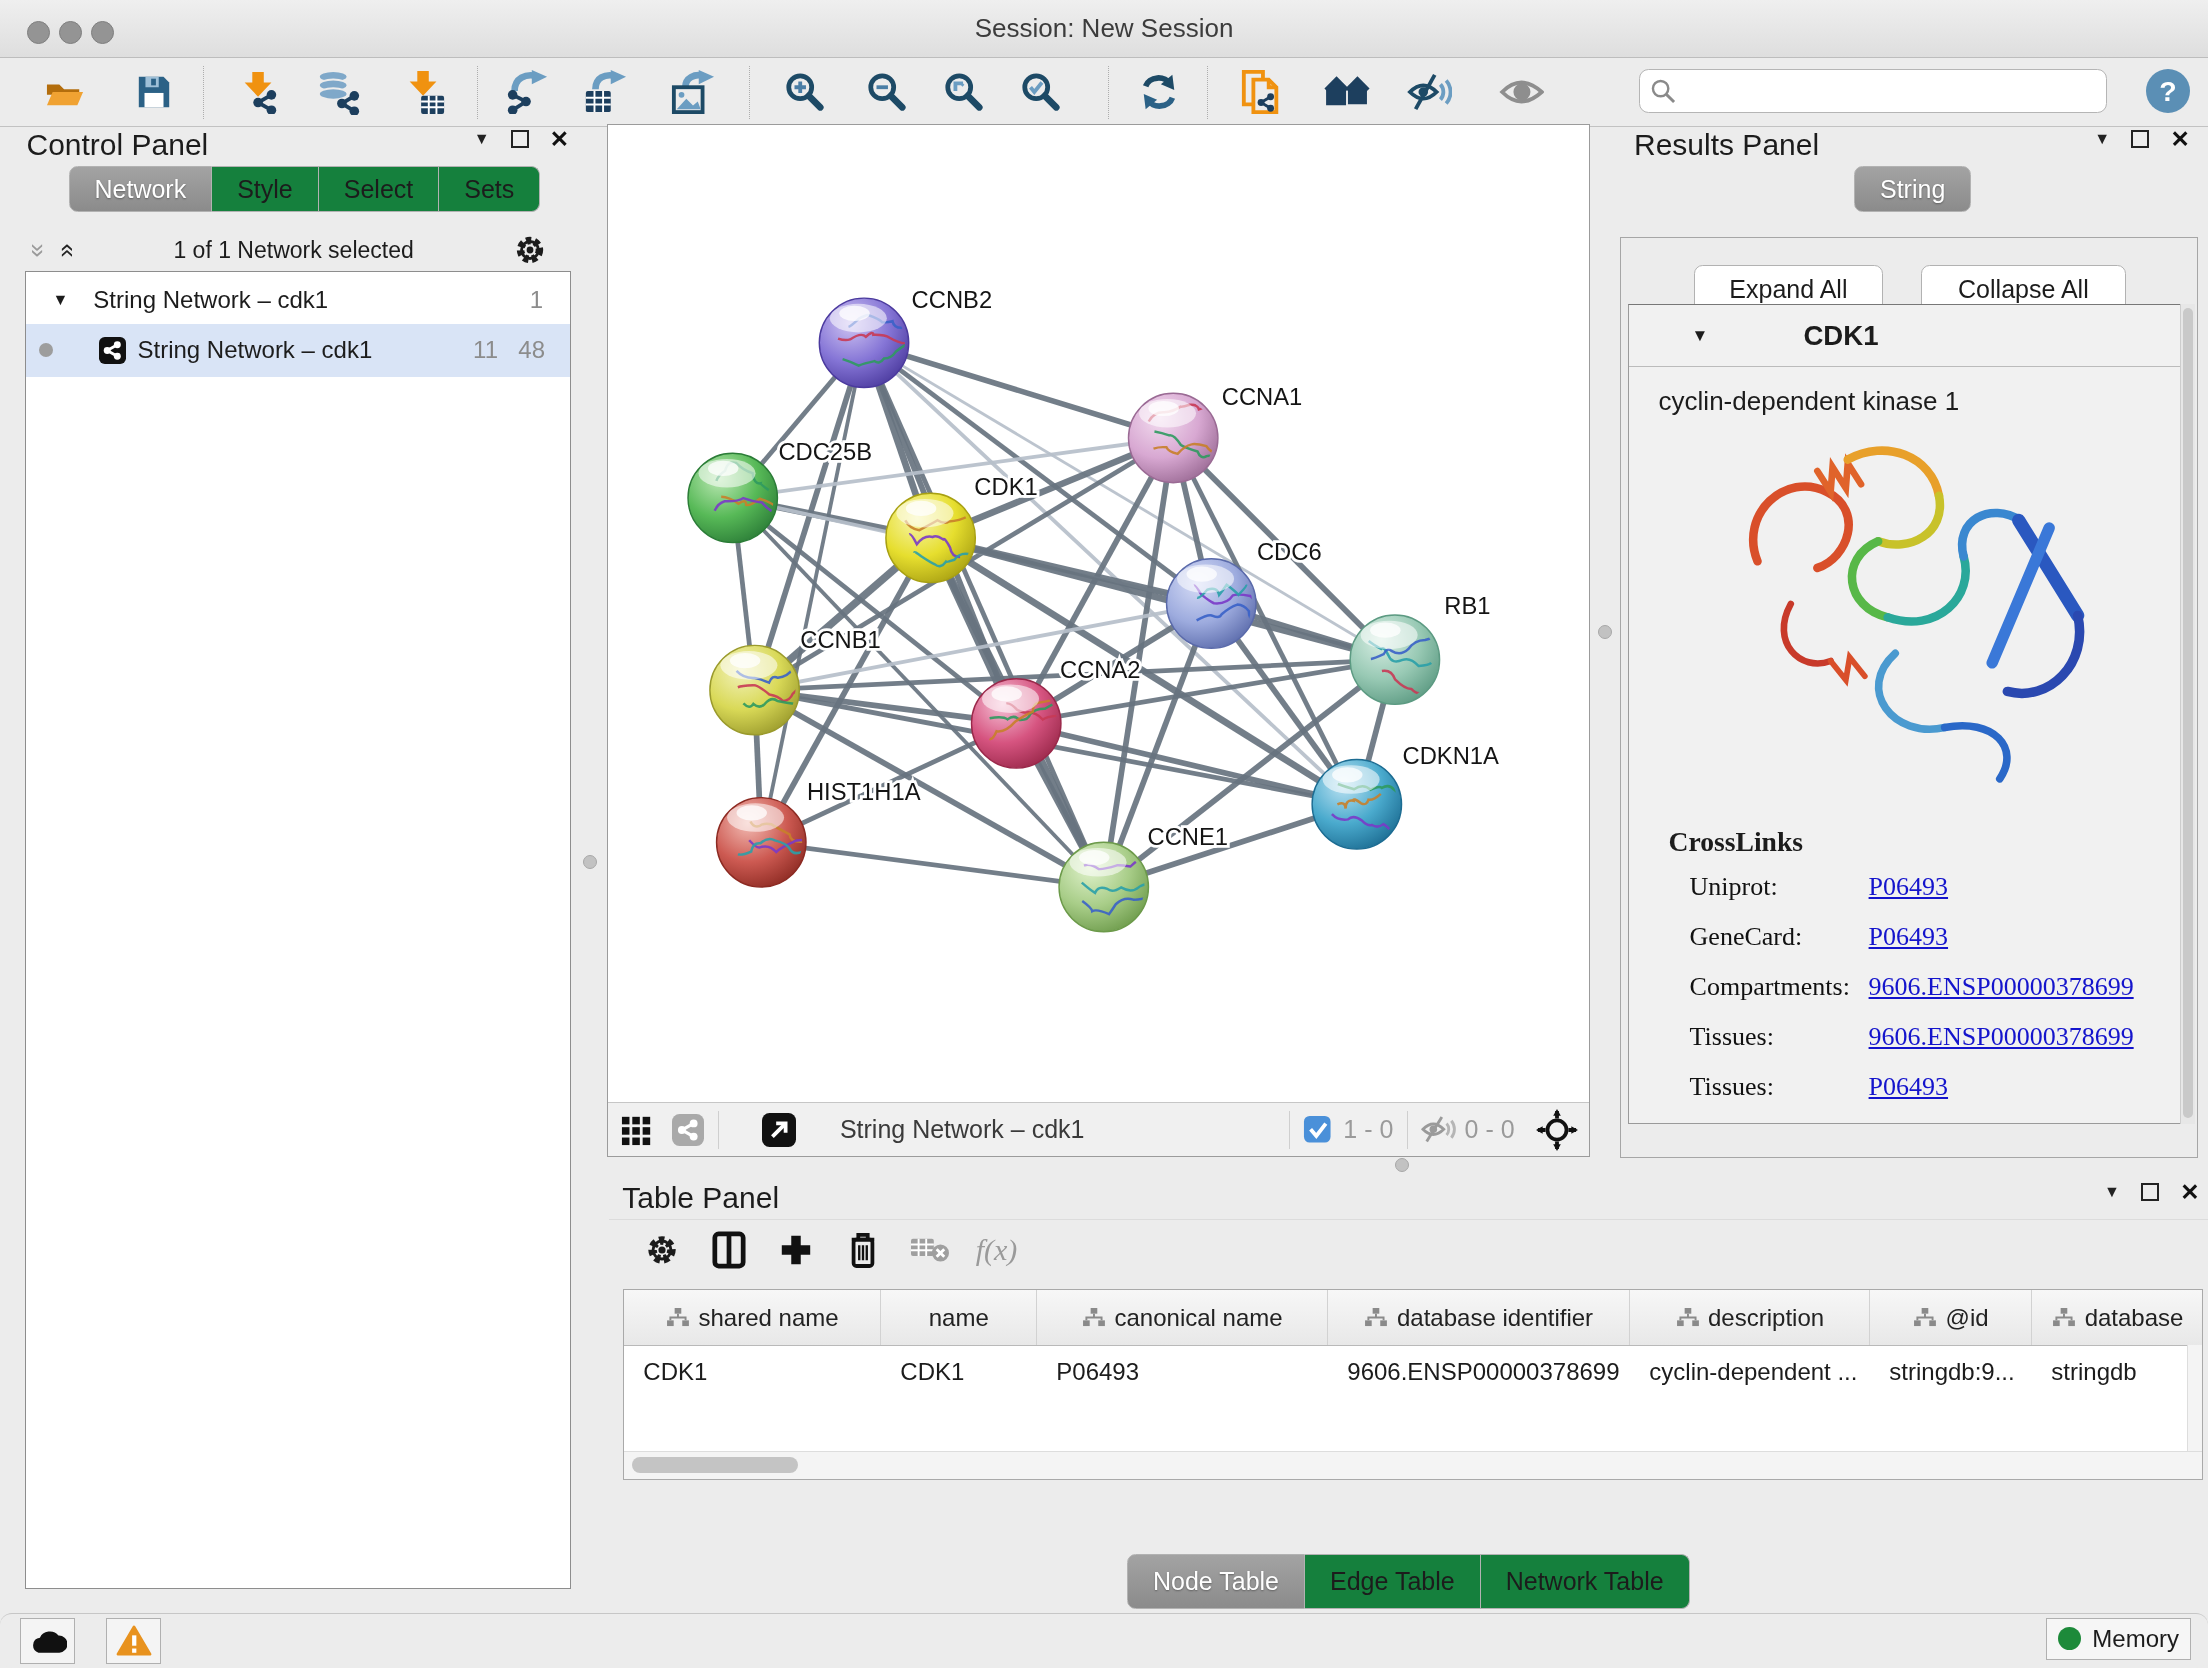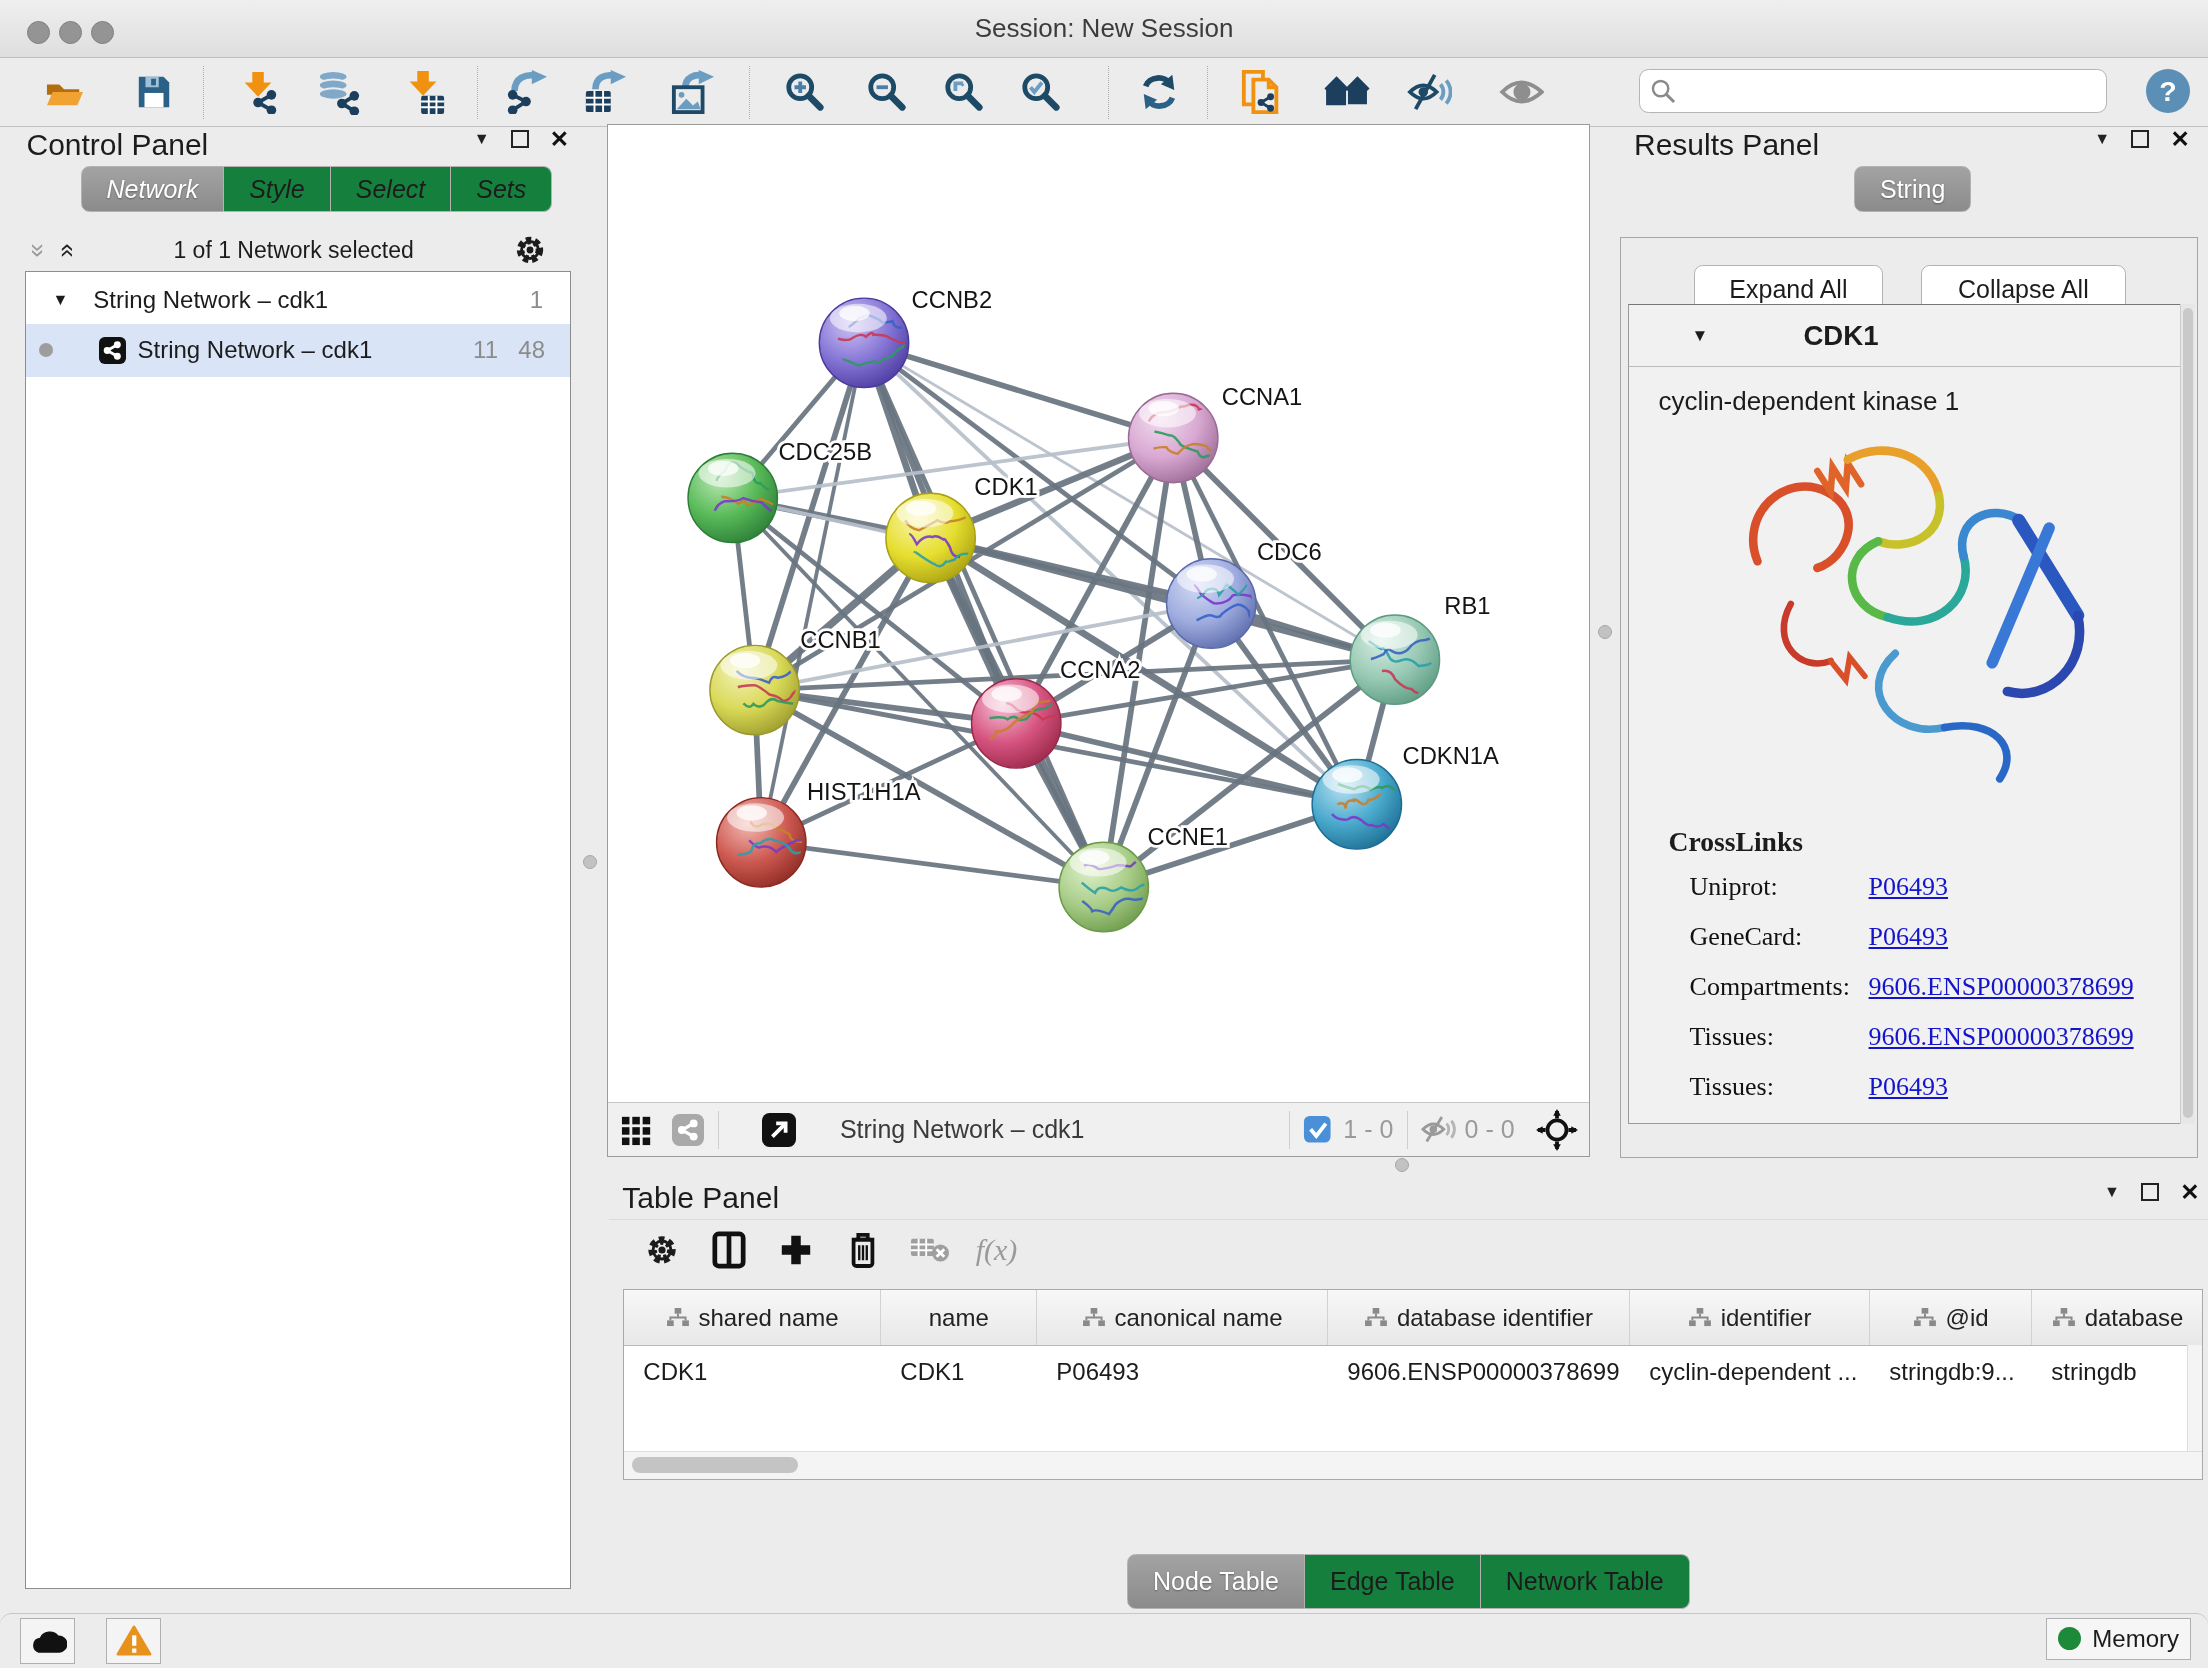--- a/index.html
+++ b/index.html
@@ -258,21 +258,21 @@
 
 <div class="abs" style="left:9.5px;top:126px;width:571px;height:1463px;">
   <div class="abs" style="left:17px;top:1.9px;">
     <span class="panel-title">Control Panel</span>
   </div>
   <div class="abs panel-ctl" style="right:11.4px;top:3.8px;">
     <span class="tri">▼</span>
     <span class="sqr"></span>
     <span class="xx">✕</span>
   </div>
-  <div class="abs tabseg" style="left:71px;top:40px;font-style:italic;">
+  <div class="abs tabseg" style="left:59px;top:40px;">
     <div class="tab sel">Network</div>
     <div class="tab">Style</div>
     <div class="tab">Select</div>
     <div class="tab">Sets</div>
   </div>
   <div class="abs" style="left:15px;right:9.5px;top:103px;height:42px;display:flex;align-items:center;">
     <span style="color:#9a9a9a;font-size:25px;transform:rotate(90deg);display:inline-block;margin-left:7.6px;">»</span>
     <span style="color:#222;font-size:25px;transform:rotate(-90deg);display:inline-block;margin-left:13.3px;">»</span>
     <span style="flex:1;text-align:center;font-size:23px;">1 of 1 Network selected</span>
     <span class="gear-ic" style="margin-right:25px;">
@@ -788,21 +788,21 @@
         </div>
         <div class="th" style="width: 240px;">
           <svg width="23" height="19" viewBox="0 0 24 20">
             <g fill="#8a8a8a">
               <rect x="9" y="0" width="7" height="6"></rect>
               <rect x="1" y="13" width="7" height="6"></rect>
               <rect x="17" y="13" width="7" height="6"></rect>
             </g>
             <path d="M12.5 6 v4 M4.5 13 v-3 h16 v3" stroke="#8a8a8a" stroke-width="2" fill="none"></path>
           </svg>
-          <span>identifier</span>
+          <span>description</span>
         </div>
         <div class="th" style="width: 162px;">
           <svg width="23" height="19" viewBox="0 0 24 20">
             <g fill="#8a8a8a">
               <rect x="9" y="0" width="7" height="6"></rect>
               <rect x="1" y="13" width="7" height="6"></rect>
               <rect x="17" y="13" width="7" height="6"></rect>
             </g>
             <path d="M12.5 6 v4 M4.5 13 v-3 h16 v3" stroke="#8a8a8a" stroke-width="2" fill="none"></path>
           </svg>

